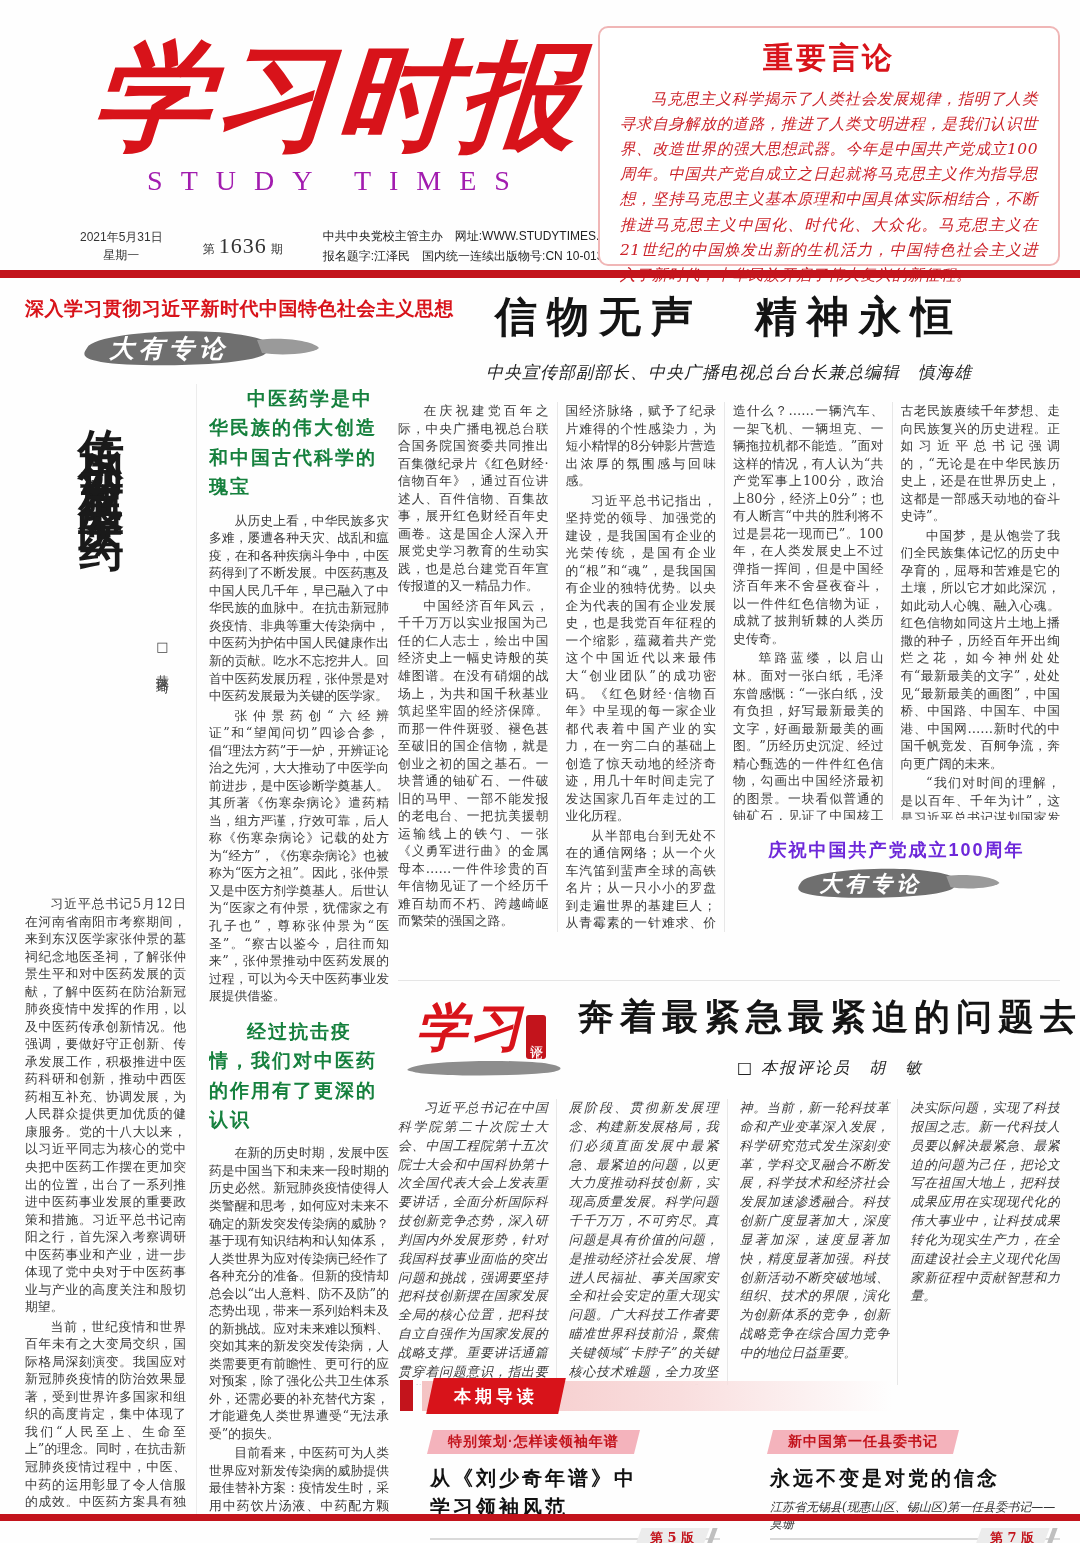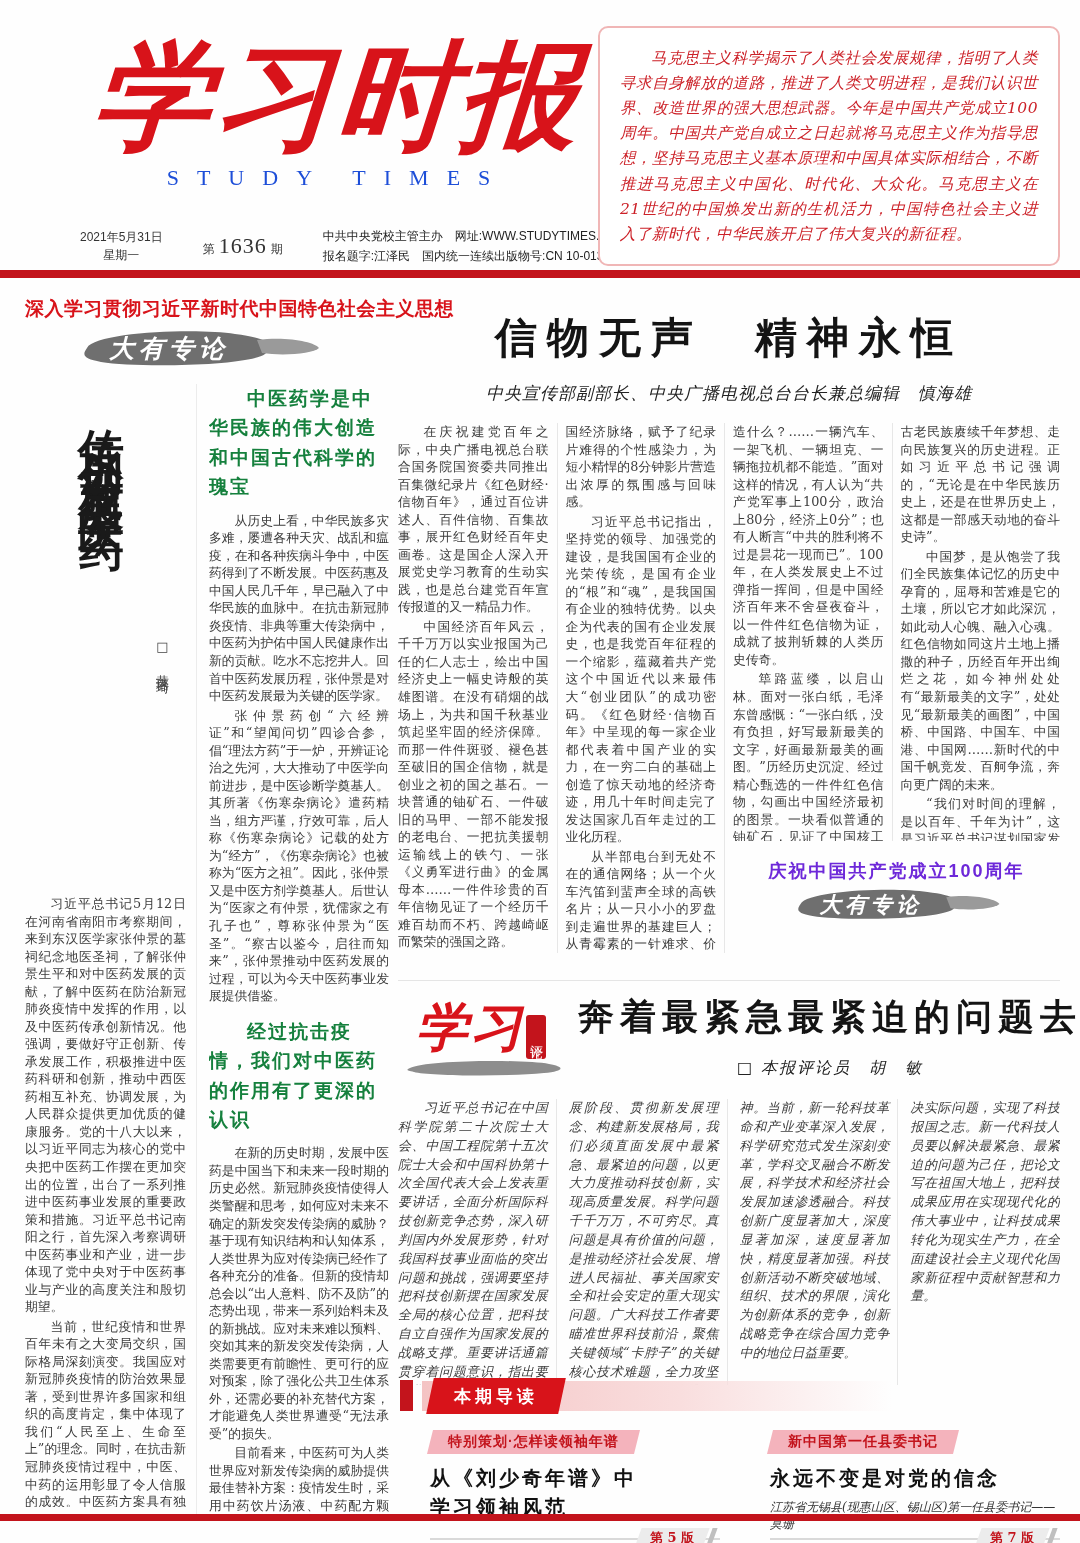--- a/index.html
+++ b/index.html
@@ -4,22 +4,22 @@
 <style>
   * { margin:0; padding:0; box-sizing:border-box; }
   html,body { background:#ffffff; }
   .page { position:relative; width:1080px; height:1543px; background:#fefefe; overflow:hidden;
           font-family:"DejaVu Serif","Liberation Serif",serif; }
 
   
   .masthead-logo { position:absolute; left:85px; top:10px; width:505px; text-align:center; }
   .logo-cn { font-size:118px; font-weight:bold; font-style:italic; color:#d8131a;
              letter-spacing:4px; line-height:1.45; transform:skewX(-4deg); display:block; }
-  .logo-en { display:block; margin-top:-16px; font-size:22px; letter-spacing:18px;
-             color:#1d4ed8; font-family:"Liberation Serif",serif; }
+  .logo-en { display:block; margin-top:-16px; font-size:28px; letter-spacing:18px;
+             color:#a21caf; font-family:"Liberation Serif",serif; }
   .info-strip { position:absolute; left:60px; top:222px; width:540px; height:48px;
                 display:flex; align-items:center; gap:20px; }
   .date-block { text-align:center; font-size:12px; color:#333; line-height:1.5;
                 font-family:"Liberation Sans",sans-serif; white-space:nowrap; }
   .vdiv { width:1px; height:36px; background:#c9c9c9; }
   .issue-block { white-space:nowrap; color:#333; font-family:"Liberation Serif",serif; }
   .issue-block .no { font-size:22px; letter-spacing:1px; }
   .issue-block .zi { font-size:12px; }
   .pub-block { font-size:12px; color:#222; line-height:1.7; white-space:nowrap;
                font-family:"Liberation Sans",sans-serif; }
@@ -55,21 +55,21 @@
   .vauthor { position:absolute; left:128px; top:255px; writing-mode:vertical-rl;
              font-size:13px; color:#444; letter-spacing:3px; }
   .lcolA-text { height:612px; overflow:hidden; margin-top:6px; }
   .lcolB { flex:1; height:1132px; overflow:hidden; }
   .subhead { font-size:19px; font-weight:bold; color:#15803d; letter-spacing:2px;
              line-height:1.55; text-indent:2em; margin:12px 0 10px;
              font-family:"Liberation Sans",sans-serif; }
   .subhead.first { margin-top:0; }
 
   
-  .main-article { position:absolute; left:398px; top:310px; width:662px; }
+  .main-article { position:absolute; left:398px; top:289px; width:662px; }
   .main-title { text-align:center; font-size:42px; font-weight:bold; color:#141414;
                 letter-spacing:10px; white-space:nowrap; }
   .main-subtitle { text-align:center; margin-top:16px; font-size:17px; font-style:italic;
                    color:#222; letter-spacing:1px; }
   .main-body { margin-top:18px; display:grid; grid-template-columns:repeat(4,1fr);
                grid-template-rows:418px 104px; column-gap:12px; row-gap:12px;gap:8px; }
   .mcol { overflow:hidden; }
   .mcol.tall { grid-row:1 / 3; }
   .mcol.sep { border-right:1px solid #e7e7e7; padding-right:8px; }
   .celebrate { grid-column:3 / 5; grid-row:2; text-align:center; padding-top:10px; }
@@ -154,20 +154,21 @@
       <div>报名题字:江泽民　国内统一连续出版物号:CN 10-0137 代号:1-267</div>
     </div>
     <svg width="44" height="44" viewBox="0 0 8 8" shape-rendering="crispEdges">
       <rect width="8" height="8" fill="#fff"></rect>
       <path fill="#1a1a1a" d="M0 0h3v1H0zM0 1h1v2H0zM2 1h1v2H2zM0 2h3v1H0zM5 0h3v1H5zM5 1h1v2H5zM7 1h1v2H7zM5 2h3v1H5zM4 0h1v1H4zM0 4h1v1H0zM2 4h2v1H2zM5 4h1v1H5zM7 4h1v1H7zM1 5h1v1H1zM4 5h1v2H4zM6 5h1v1H6zM0 6h3v1H0zM0 7h1v1H0zM2 7h2v1H2zM6 6h2v1H6zM5 7h2v1H5z"></path>
       <rect x="3" y="3" width="2" height="2" fill="#c3141c"></rect>
     </svg>
   </div>
 
   <div class="quote-box">
+    <div class="quote-title">重要言论</div>
     <p class="quote-body">马克思主义科学揭示了人类社会发展规律，指明了人类寻求自身解放的道路，推进了人类文明进程，是我们认识世界、改造世界的强大思想武器。今年是中国共产党成立100周年。中国共产党自成立之日起就将马克思主义作为指导思想，坚持马克思主义基本原理和中国具体实际相结合，不断推进马克思主义中国化、时代化、大众化。马克思主义在21世纪的中国焕发出新的生机活力，中国特色社会主义进入了新时代，中华民族开启了伟大复兴的新征程。</p>
   </div>
 
   <div class="rule-red-top"></div>
 
   <div class="left-col">
     <div class="left-banner">深入学习贯彻习近平新时代中国特色社会主义思想</div>
     <svg class="brush left-stamp" viewBox="0 0 245 44">
       <path d="M10 22 C 18 6, 120 2, 158 8 C 190 12, 200 18, 188 28 C 172 40, 60 42, 24 36 C 8 33, 4 30, 10 22 Z" fill="#6f6f6f"></path>
       <path d="M180 14 C 210 10, 238 16, 242 22 C 236 28, 205 30, 185 27 Z" fill="#9a9a9a"></path>

